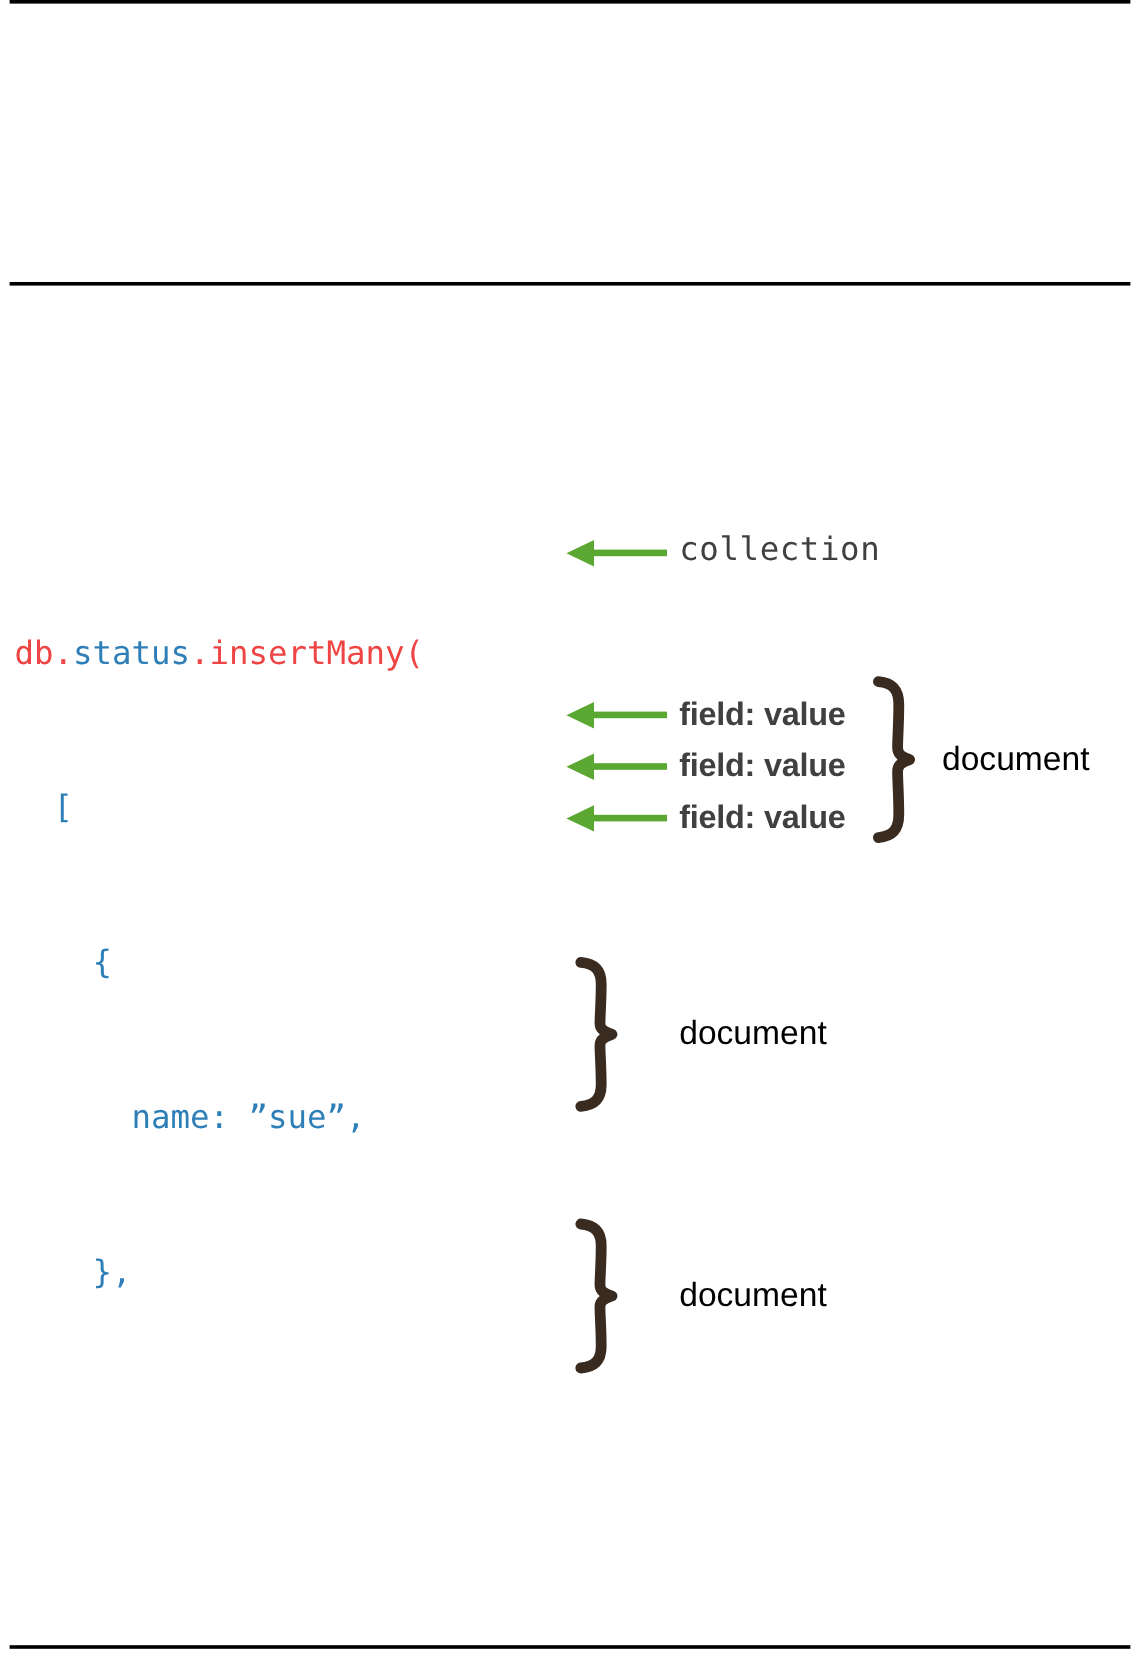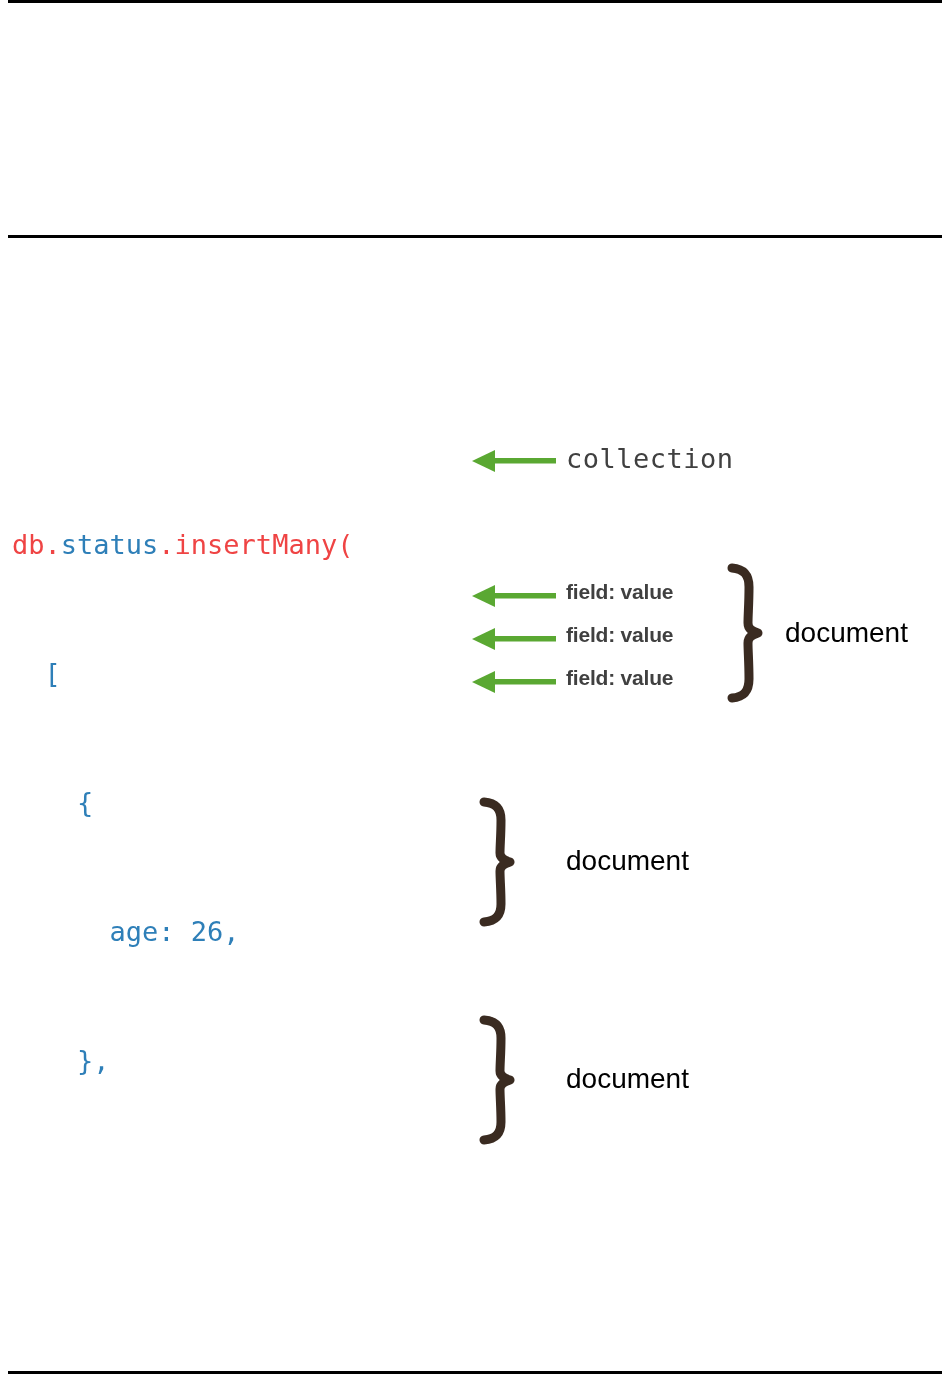--- a/index.html
+++ b/index.html
@@ -48,21 +48,21 @@
     color:#404040;
     white-space:nowrap;
   }
   .lbl-collection{
     font-family:"DejaVu Sans Mono","Liberation Mono",monospace;
     font-size:27px;
     letter-spacing:.5px;
   }
   .lbl-fv{
     font-family:"Liberation Sans", sans-serif;
-    font-size:21px;
+    font-size:27px;
     font-weight:600;
     letter-spacing:-.2px;
   }
 
   
   .brace{position:absolute;}
   .brace svg{display:block;}
 
   .lbl-doc{
     position:absolute;
@@ -78,21 +78,21 @@
 <div class="page">
 
   <div class="rule rule-top"></div>
   <div class="rule rule-mid"></div>
   <div class="rule rule-bot"></div>
 
   <div class="code">
     <div class="line"><span class="dark">db.</span><span>status</span><span class="dark">.</span><span class="dark">insertMany</span><span class="dark">(</span></div>
     <div class="line"><span>  </span><span>[</span></div>
     <div class="line"><span>    </span><span>{</span></div>
-    <div class="line"><span>      </span><span>age: 26,</span></div>
+    <div class="line"><span>      </span><span>name: ”sue”,</span></div>
     <div class="line"><span>    </span><span>},</span></div>
     
     
     
     
     
     
     
     
     

